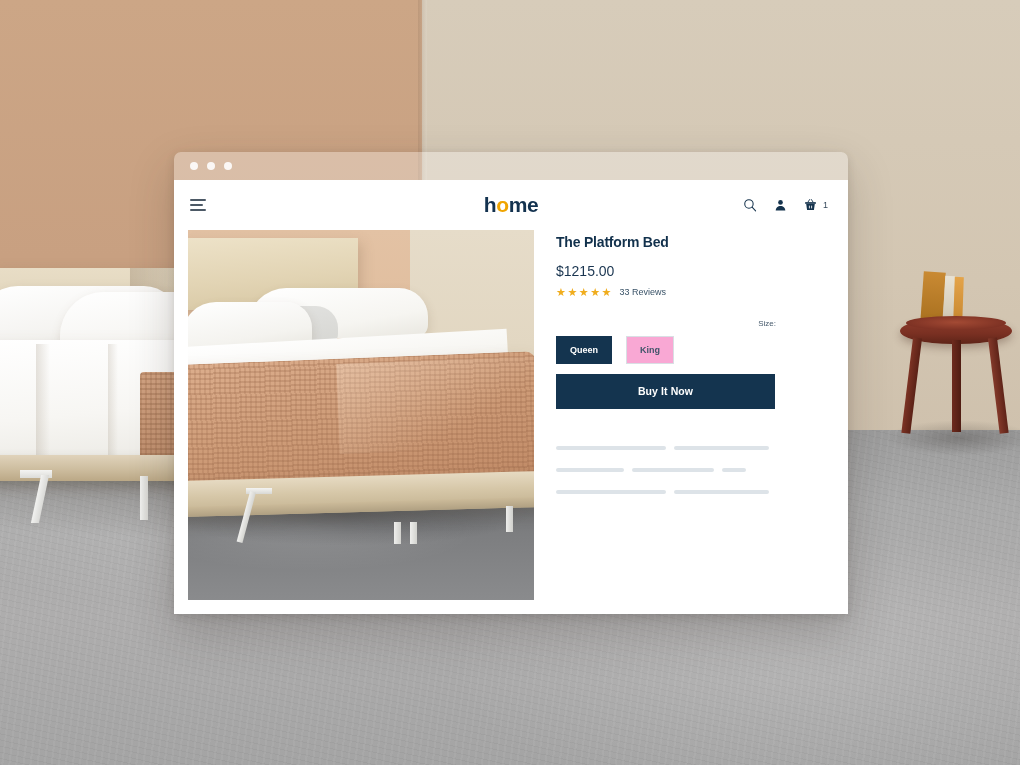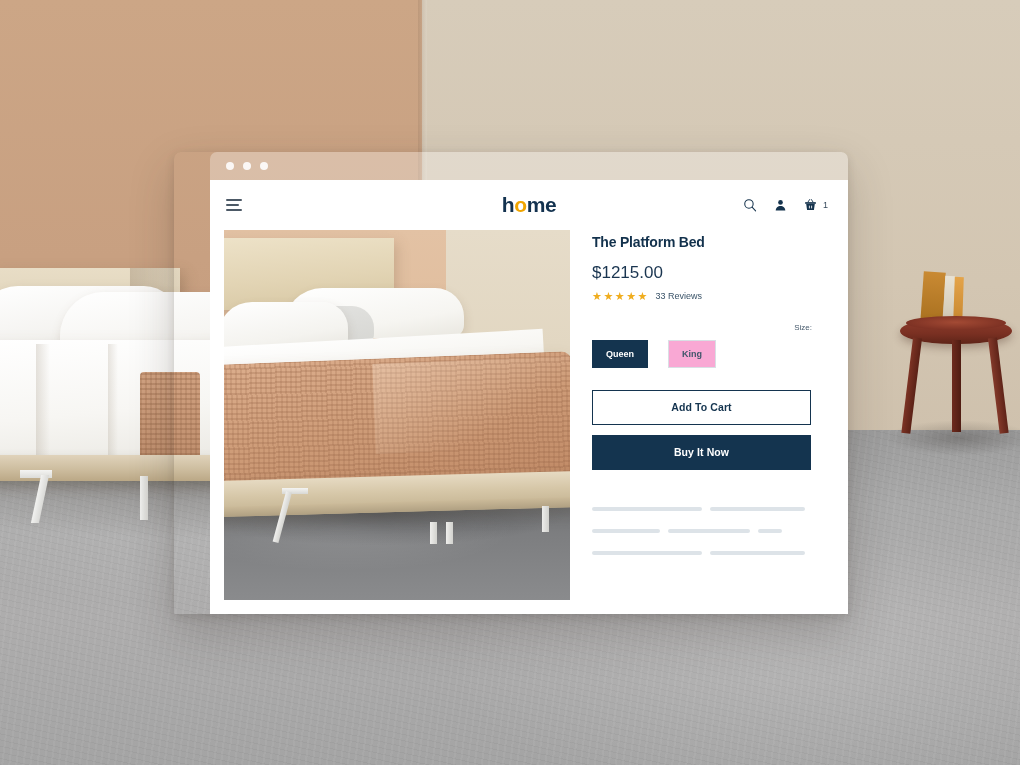--- a/index.html
+++ b/index.html
@@ -171,21 +171,20 @@
     background: radial-gradient(ellipse at 50% 50%, rgba(50,45,42,.30), rgba(50,45,42,0) 70%);
   }
 
   
   .browser {
     position: absolute;
     left: 174px; top: 152px;
     width: 674px; height: 462px;
     border-radius: 7px 7px 0 0;
     box-shadow: 0 18px 45px rgba(50,40,35,.22), 0 3px 10px rgba(50,40,35,.14);
-    padding-left: 36px;
   }
   .titlebar {
     position: relative;
     height: 28px;
     border-radius: 7px 7px 0 0;
     background: rgba(255,255,255,.30);
     display: flex; align-items: center;
     padding-left: 16px;
     gap: 9px;
   }
@@ -308,34 +307,34 @@
   
   .info { padding-top: 4px; width: 220px; }
 
   .product-title {
     font-size: 14px; font-weight: bold;
     color: #12314C; letter-spacing: -.2px;
     line-height: 1.2;
   }
   .product-price {
     margin-top: 12px;
-    font-size: 17px; color: #1A3550;
+    font-size: 14px; color: #1A3550;
   }
   .rating-row {
     margin-top: 8px;
     display: flex; align-items: center; gap: 8px;
   }
   .stars { display: flex; gap: 1.5px; font-size: 11px; color: #F0AD1E; line-height: 1; }
   .reviews { font-size: 9px; color: #3A5368; }
 
   .size-label {
     margin-top: 21px;
     font-size: 8px; color: #45596B; text-align: right;
   }
-  .size-options { margin-top: 8px; display: flex; gap: 20px; }
+  .size-options { margin-top: 8px; display: flex; gap: 14px; }
   .size-btn {
     font-size: 9px; font-weight: bold;
     padding: 8px 13px;
     border: 1px solid #D9DFE4;
     background: #f9a8d4; color: #41566A;
     cursor: pointer;
     font-family: "Liberation Sans", sans-serif;
   }
   .size-btn.selected {
     background: #14344F; color: #FFFFFF; border-color: #14344F;
@@ -495,21 +494,20 @@
             <span class="reviews">33 Reviews</span>
           </div>
 
           <div class="size-label">Size:</div>
 
           <div class="size-options">
               <button class="size-btn selected">Queen</button>
               <button class="size-btn">King</button>
             </div>
 
-          <button class="cta-add">Add To Cart</button>
 
           <button class="cta-buy">Buy It Now</button>
 
           <div class="skeleton">
               <div class="sk-row">
                 <div class="sk-bar" style="width: 110px;"></div>
                 <div class="sk-bar" style="width: 95px;"></div>
               </div>
               <div class="sk-row">
                 <div class="sk-bar" style="width: 68px;"></div>

